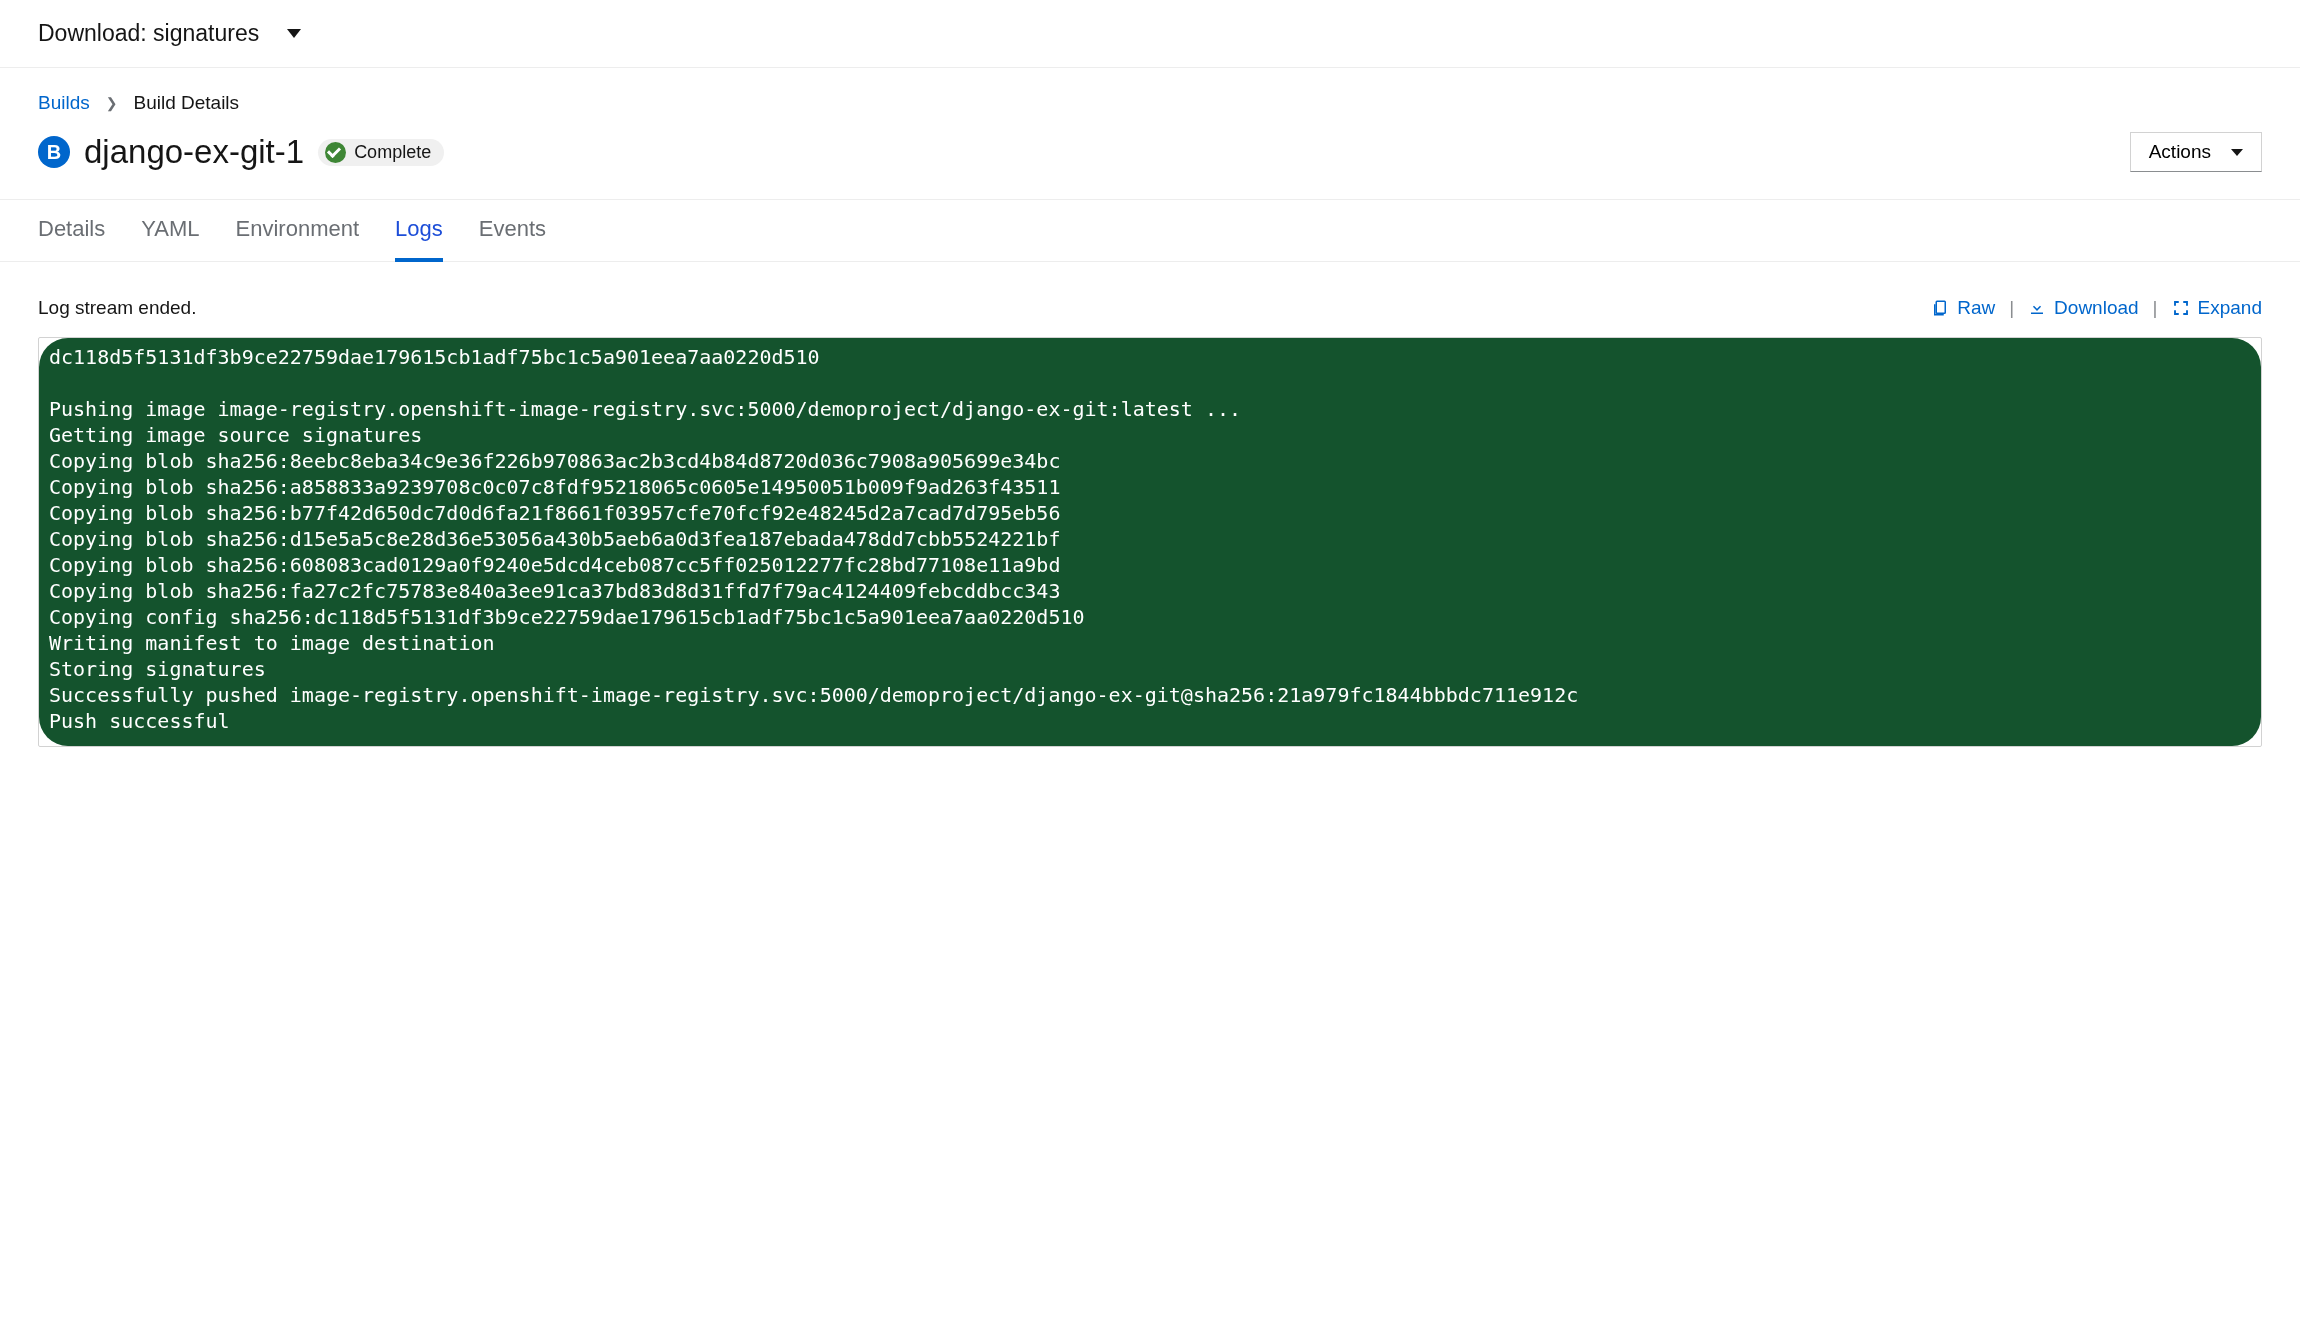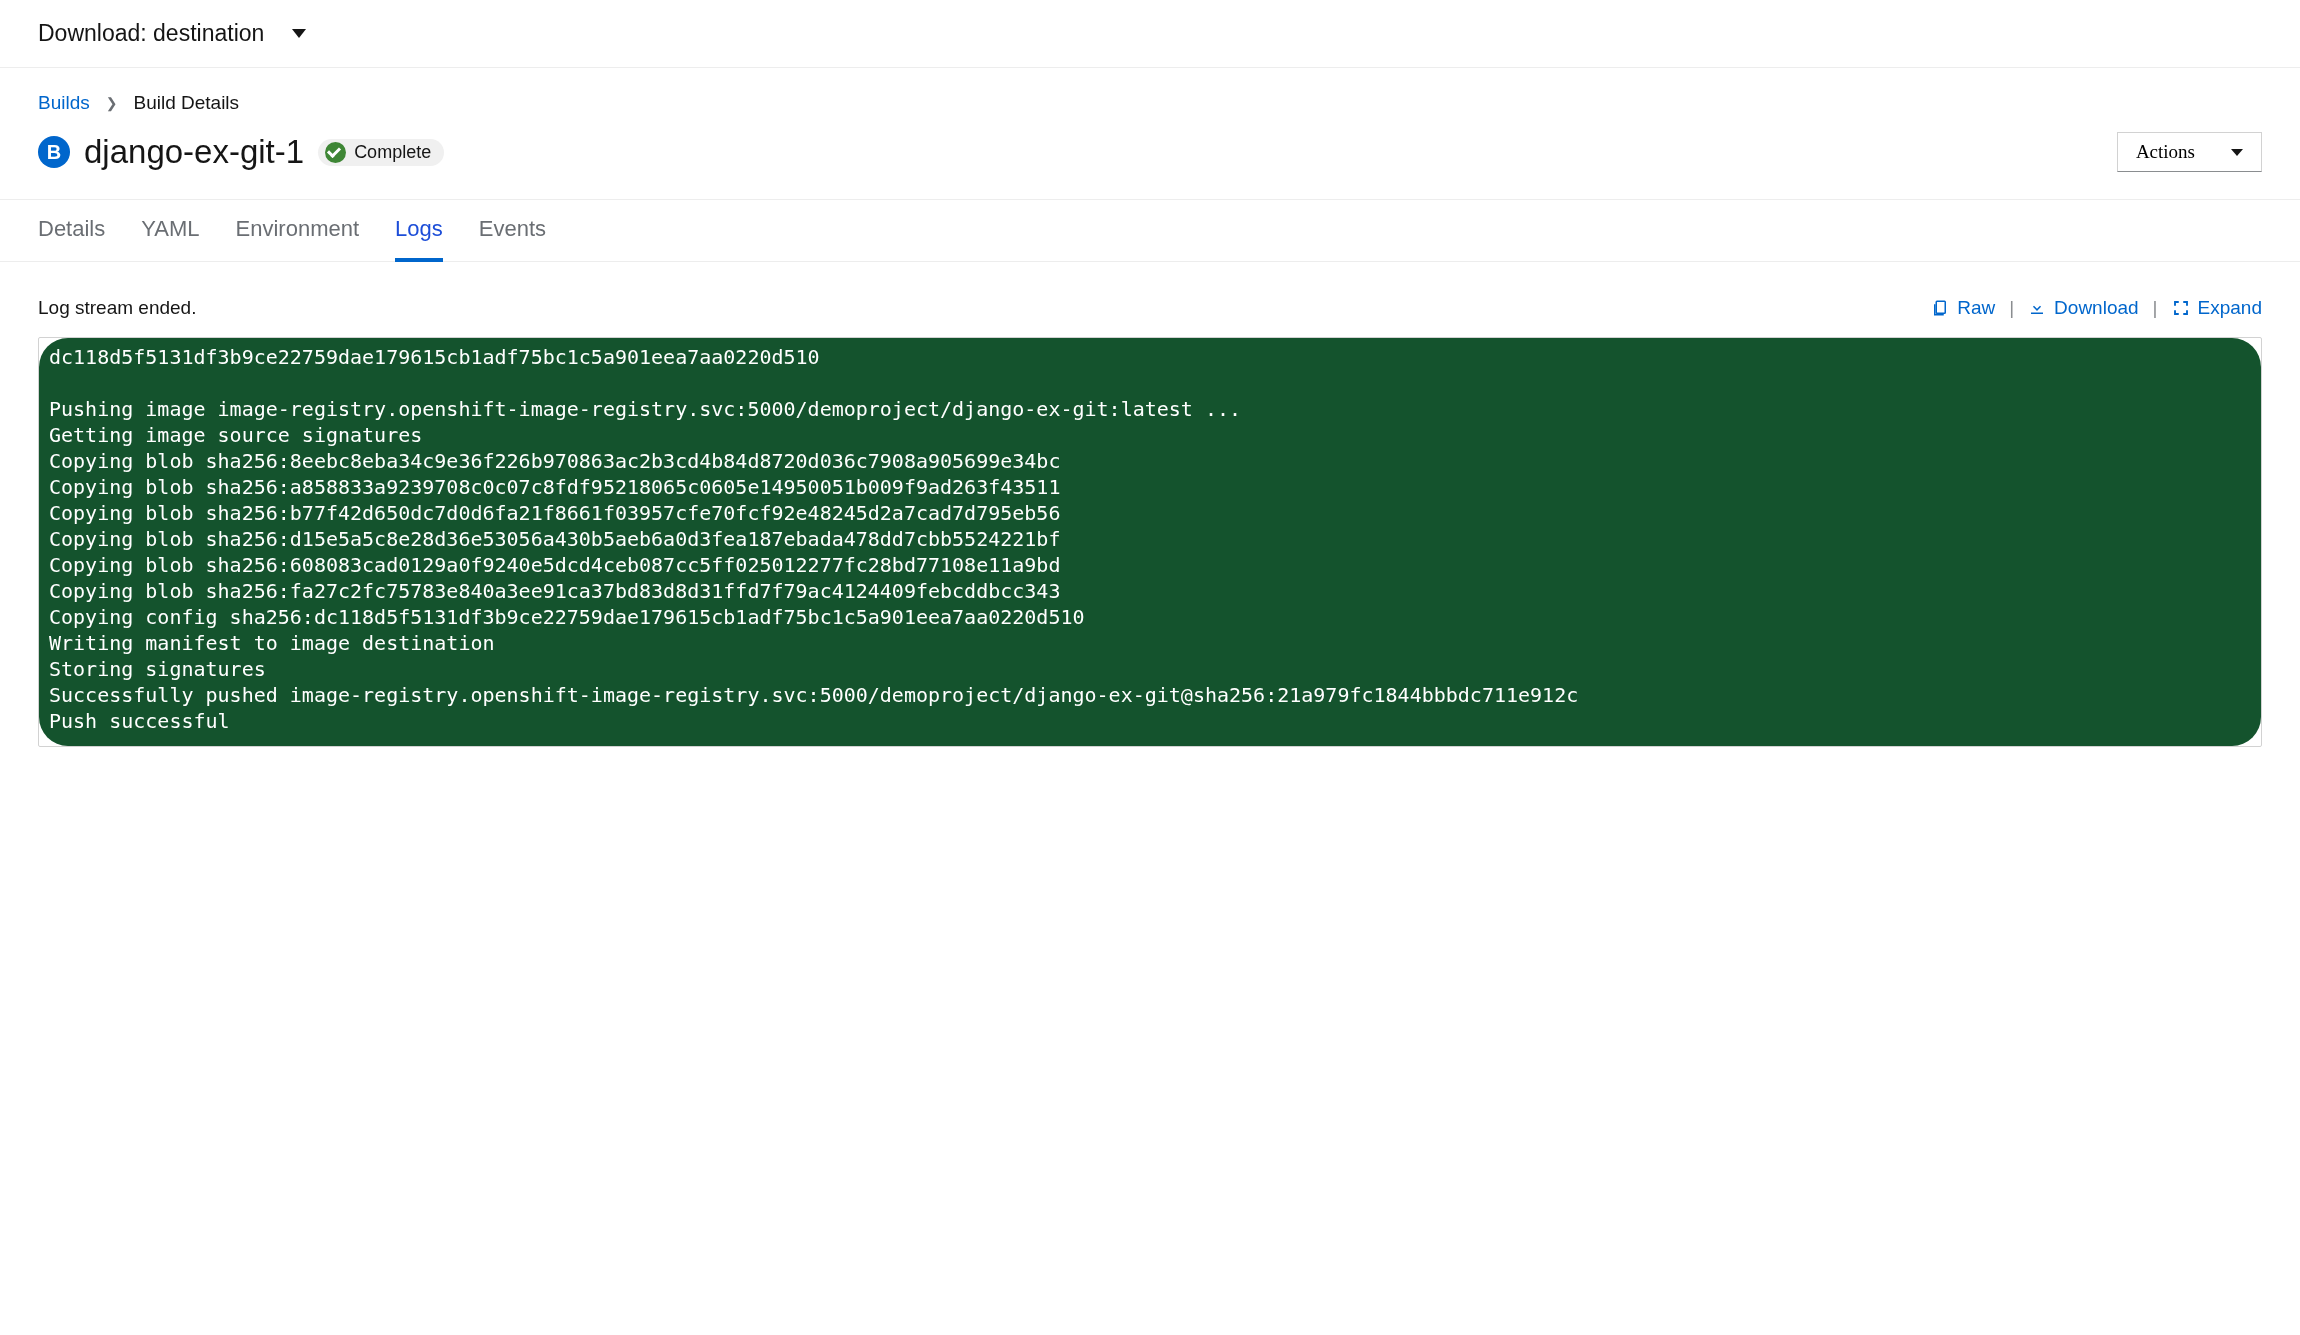--- a/index.html
+++ b/index.html
@@ -89,28 +89,27 @@
   position: absolute;
   left: 5px; top: 3px;
   width: 5px; height: 9px;
   border: solid #fff;
   border-width: 0 3px 3px 0;
   transform: rotate(45deg);
 }
 .actions-btn {
   display: flex;
   align-items: center;
-  gap: 36px;
+  gap: 20px;
   border: 1px solid #d2d2d2;
   border-bottom: 1px solid #8a8d90;
   background: #fff;
   padding: 8px 18px;
   font-size: 19px;
   cursor: pointer;
-  font-family: Liberation Serif, serif;
 }
 .actions-btn .caret-down { border-top-color: #151515; border-left-width:6px; border-right-width:6px; border-top-width:7px; }
 .tabs {
   display: flex;
   gap: 36px;
   border-top: 1px solid #ededed;
   border-bottom: 1px solid #ededed;
   margin: 1px -38px;
   padding: 0 38px;
 }
@@ -179,21 +178,21 @@
   color: #fff;
   opacity: 0.4;
   letter-spacing: 0;
 }
 </style>
 </head>
 <body>
 
 <div class="topbar">
   <div class="project-selector">
-    <span><span>Download:</span> <span>destination</span></span>
+    <span><span>Download:</span> <span>signatures</span></span>
     <span class="caret-down"></span>
   </div>
 </div>
 
 <div class="content">
 
   <div class="breadcrumb">
     <a href="#">Builds</a>
     <span class="chev">❯</span>
     <span>Build Details</span>

